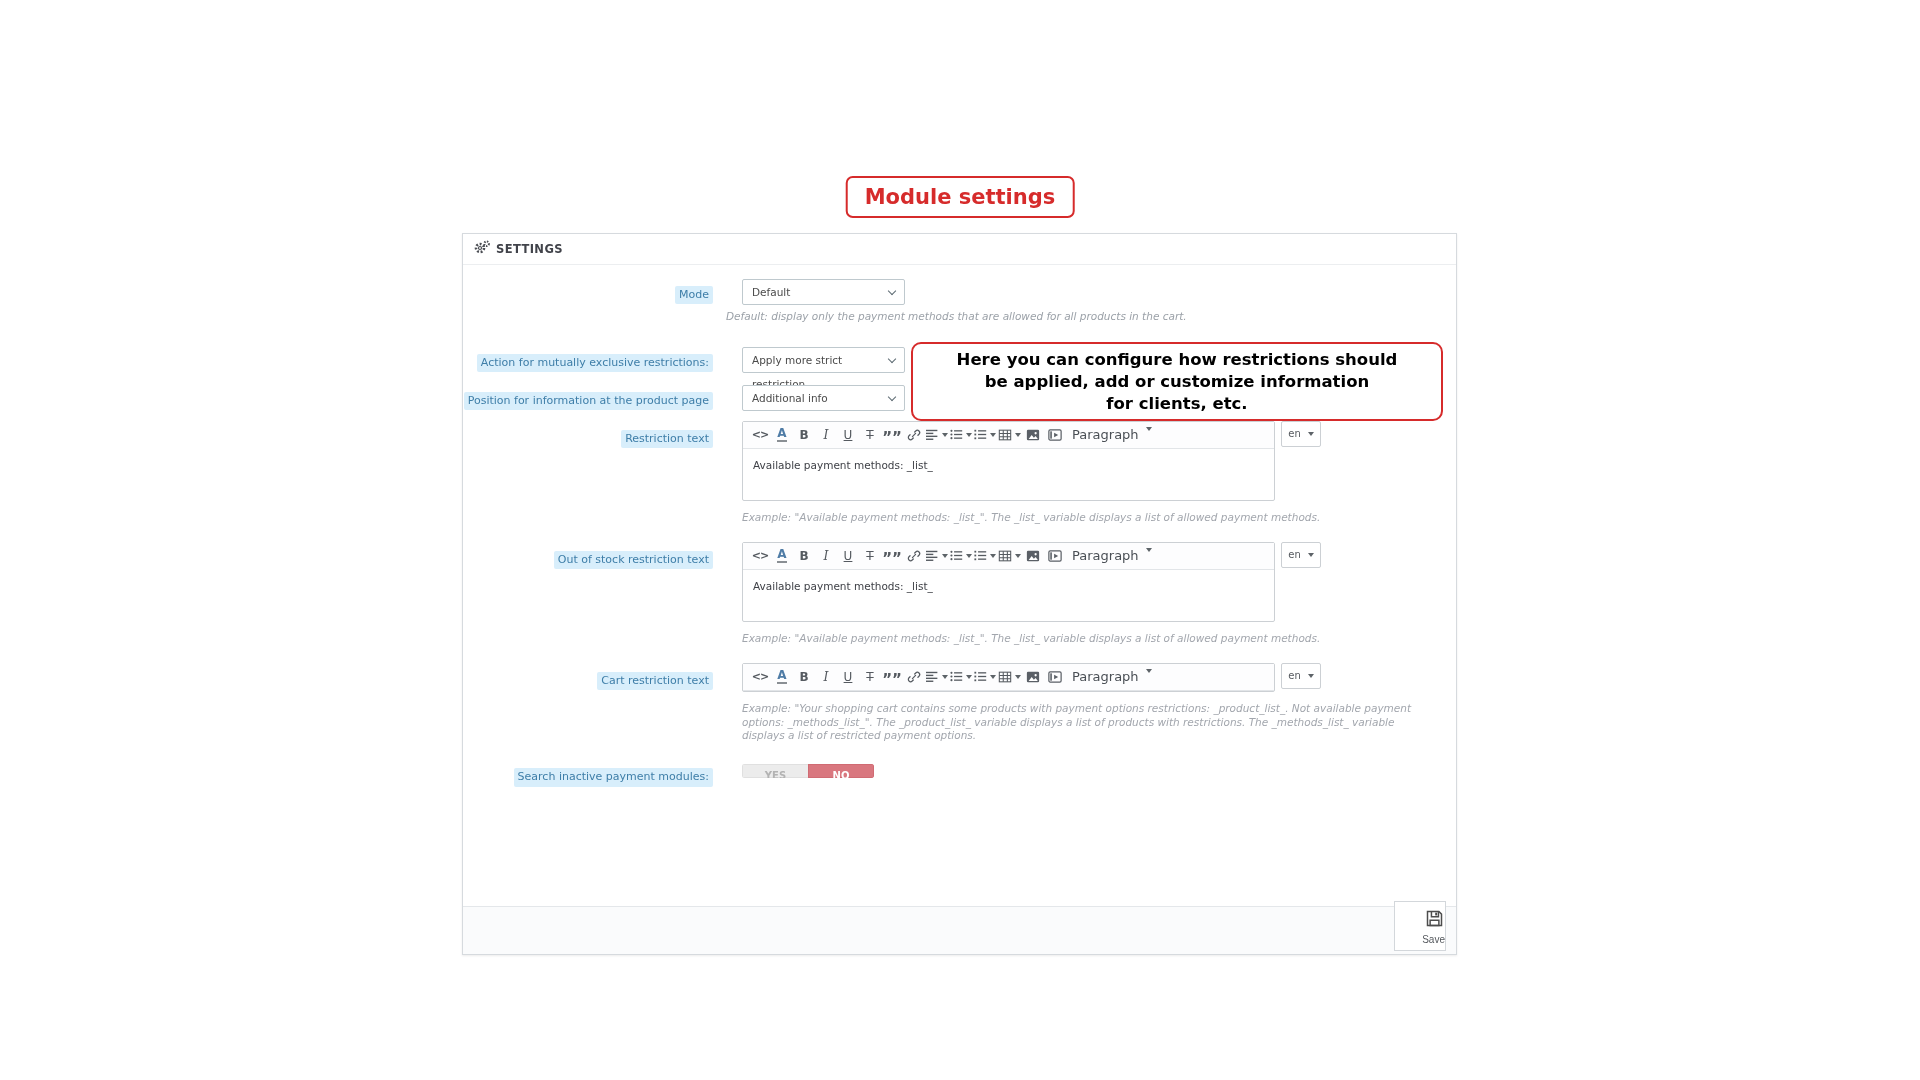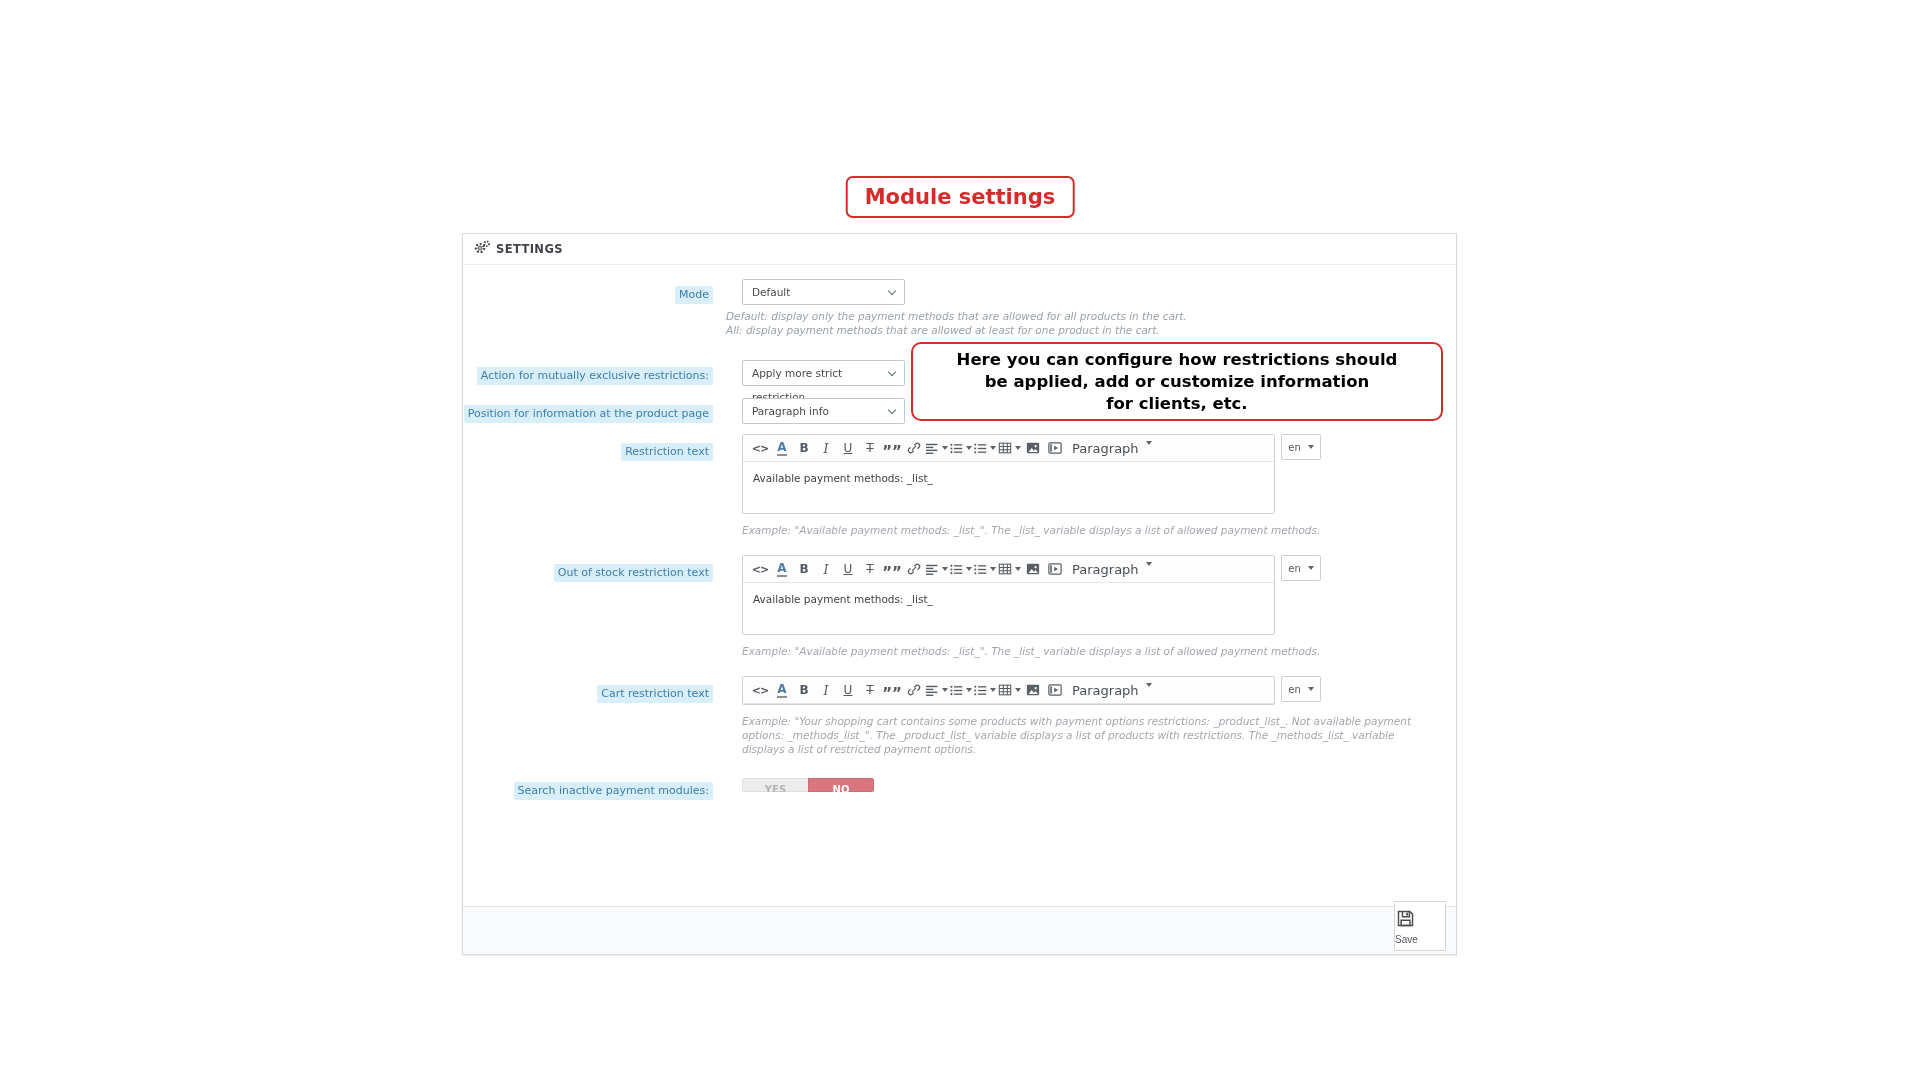--- a/index.html
+++ b/index.html
@@ -70,21 +70,21 @@
   
   .switch { display:inline-flex; height:14px; border-radius:3px; overflow:hidden; }
   .switch .opt { width:66px; text-align:center; line-height:22px; font-size:10px; font-weight:bold; cursor:pointer; }
   .opt-yes { background:#ececec; color:#b3b3b3; border:1px solid #e0e0e0; border-right:none; }
   .opt-no { background:#d9777f; color:#fff; border:1px solid #d06b73; }
 
   
   .panel-footer { position:relative; border-top:1px solid #e4e7ea; background:#fafbfc; height:48px; margin-top:26px; }
   .save-btn { position:absolute; right:10px; top:-6px; width:52px; height:50px;
     background:#fff; border:1px solid #d3d7db; display:flex; flex-direction:column;
-    align-items:flex-start; justify-content:center; gap:2px; cursor:pointer; }
+    align-items:flex-end; justify-content:center; gap:2px; cursor:pointer; }
   .save-btn .lbl { font-size:10px; color:#55595e; }
 </style>
 </head>
 <body>
 
 <div class="page">
 
   <div class="title-box">Module settings</div>
 
   <section class="panel">
@@ -114,38 +114,37 @@
         <div class="row-label"><span class="chip">Mode</span></div>
         <div class="row-control">
           <div class="sel">
             <span>Default</span>
             <span class="chev"></span>
           </div>
         </div>
       </div>
       <div class="help">
         <div>Default: display only the payment methods that are allowed for all products in the cart.</div>
-        <div>All: display payment methods that are allowed at least for one product in the cart.</div>
       </div>
 
       <div class="form-row" style="margin-bottom:12px;">
         <div class="row-label"><span class="chip">Action for mutually exclusive restrictions:</span></div>
         <div class="row-control">
           <div class="sel">
             <span>Apply more strict restriction</span>
             <span class="chev"></span>
           </div>
         </div>
       </div>
 
       <div class="form-row" style="margin-bottom:10px;">
         <div class="row-label"><span class="chip">Position for information at the product page</span></div>
         <div class="row-control">
           <div class="sel">
-            <span>Paragraph info</span>
+            <span>Additional info</span>
             <span class="chev"></span>
           </div>
         </div>
       </div>
 
       <div class="form-row" style="margin-bottom:17px;">
         <div class="row-label top"><span class="chip">Restriction text</span></div>
         <div class="row-control">
           <div class="editor-wrap">
             <div class="editor">

